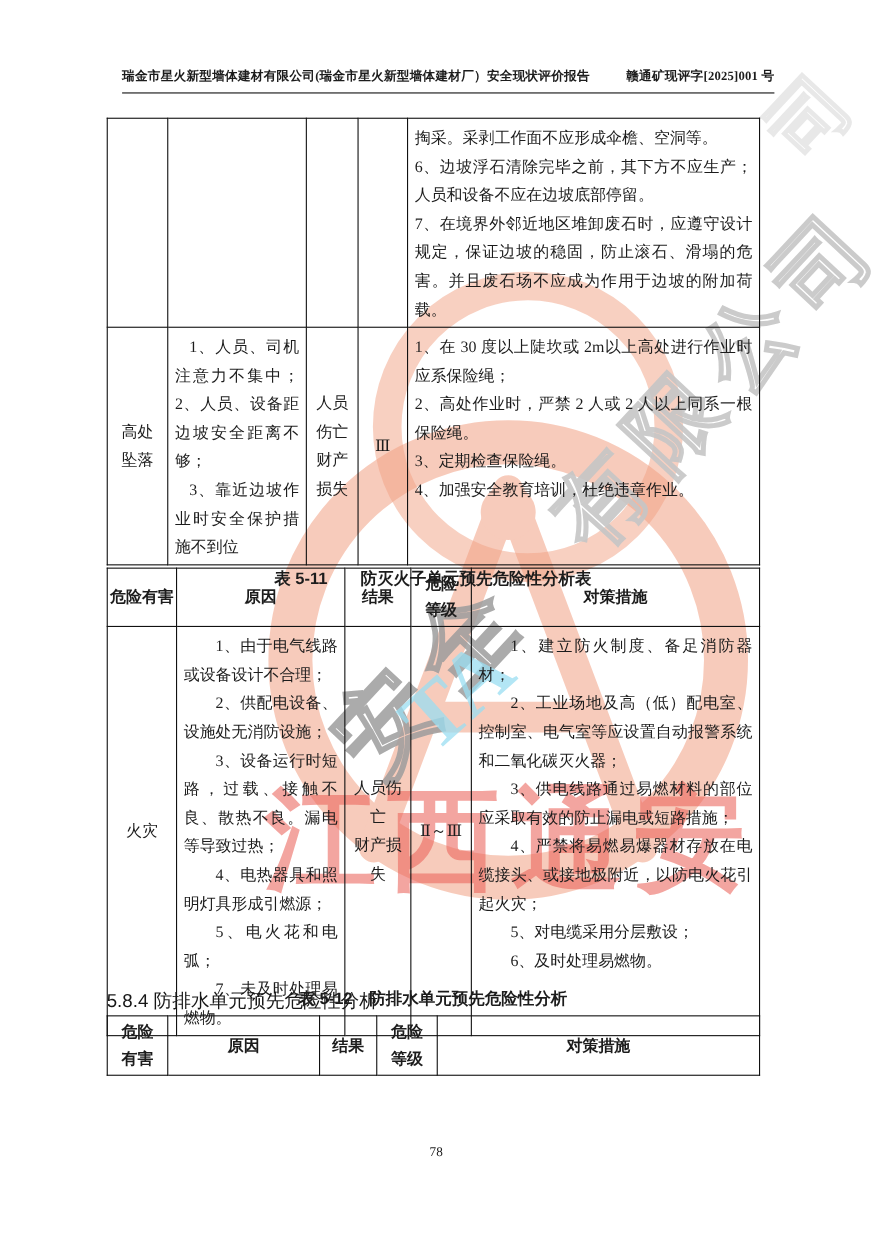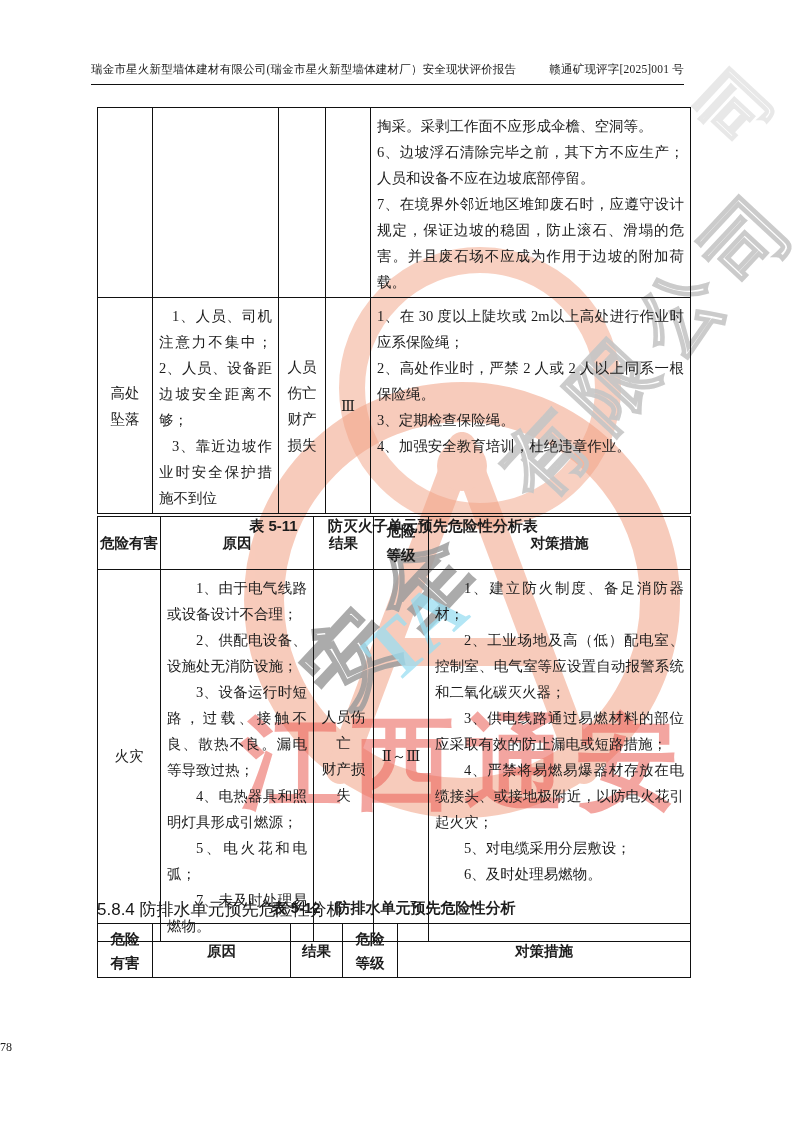--- a/index.html
+++ b/index.html
@@ -9,24 +9,24 @@
     background:#ffffff; overflow:hidden;
     font-family:"Liberation Serif","DejaVu Serif",serif;
     color:#1c1c1c;
   }
   .layer { position:absolute; left:0; top:0; width:793px; height:1122px; }
   .content { z-index:2; }
   .wm { z-index:1; pointer-events:none; }
 
   
   .doc-header {
-    position:absolute; left:91px; top:62px; width:593px;
+    position:absolute; left:111px; top:62px; width:593px;
     display:flex; justify-content:space-between; align-items:center;
     font-size:11.5px; letter-spacing:0.2px;
-    border-bottom:1.6px solid #111; padding-bottom:7px; white-space:nowrap;
+    border-bottom:1.6px solid #111; padding-bottom:7px; white-space:nowrap;font-weight:bold;
   }
 
   
   table.t { border-collapse:collapse; table-layout:fixed; width:593px; background:transparent; }
   table.t td, table.t th {
     border:1.5px solid #111; padding:2px 6px; vertical-align:middle;
     font-size:14.5px; line-height:26px; font-weight:normal;
   }
   table.t th {
     font-family:"Liberation Sans","DejaVu Sans",sans-serif;
@@ -58,21 +58,21 @@
   .tbl-caption {
     position:absolute; left:97px; width:593px; text-align:center;
     font-family:"Liberation Sans","DejaVu Sans",sans-serif;
     font-weight:bold; font-size:15px;
   }
   .c511 { top:488px;margin-top:29px; }
   .c512 { top:899px; }
 
   .page-number {
     position:absolute; left:0; top:1040px; width:100%;
-    text-align:left; font-size:12px;
+    text-align:center; font-size:12px;
   }
 </style>
 </head>
 <body>
 
 <div class="page">
 
   <svg class="layer wm" viewBox="0 0 793 1122" xmlns="http://www.w3.org/2000/svg">
 
     <g opacity="0.5">

